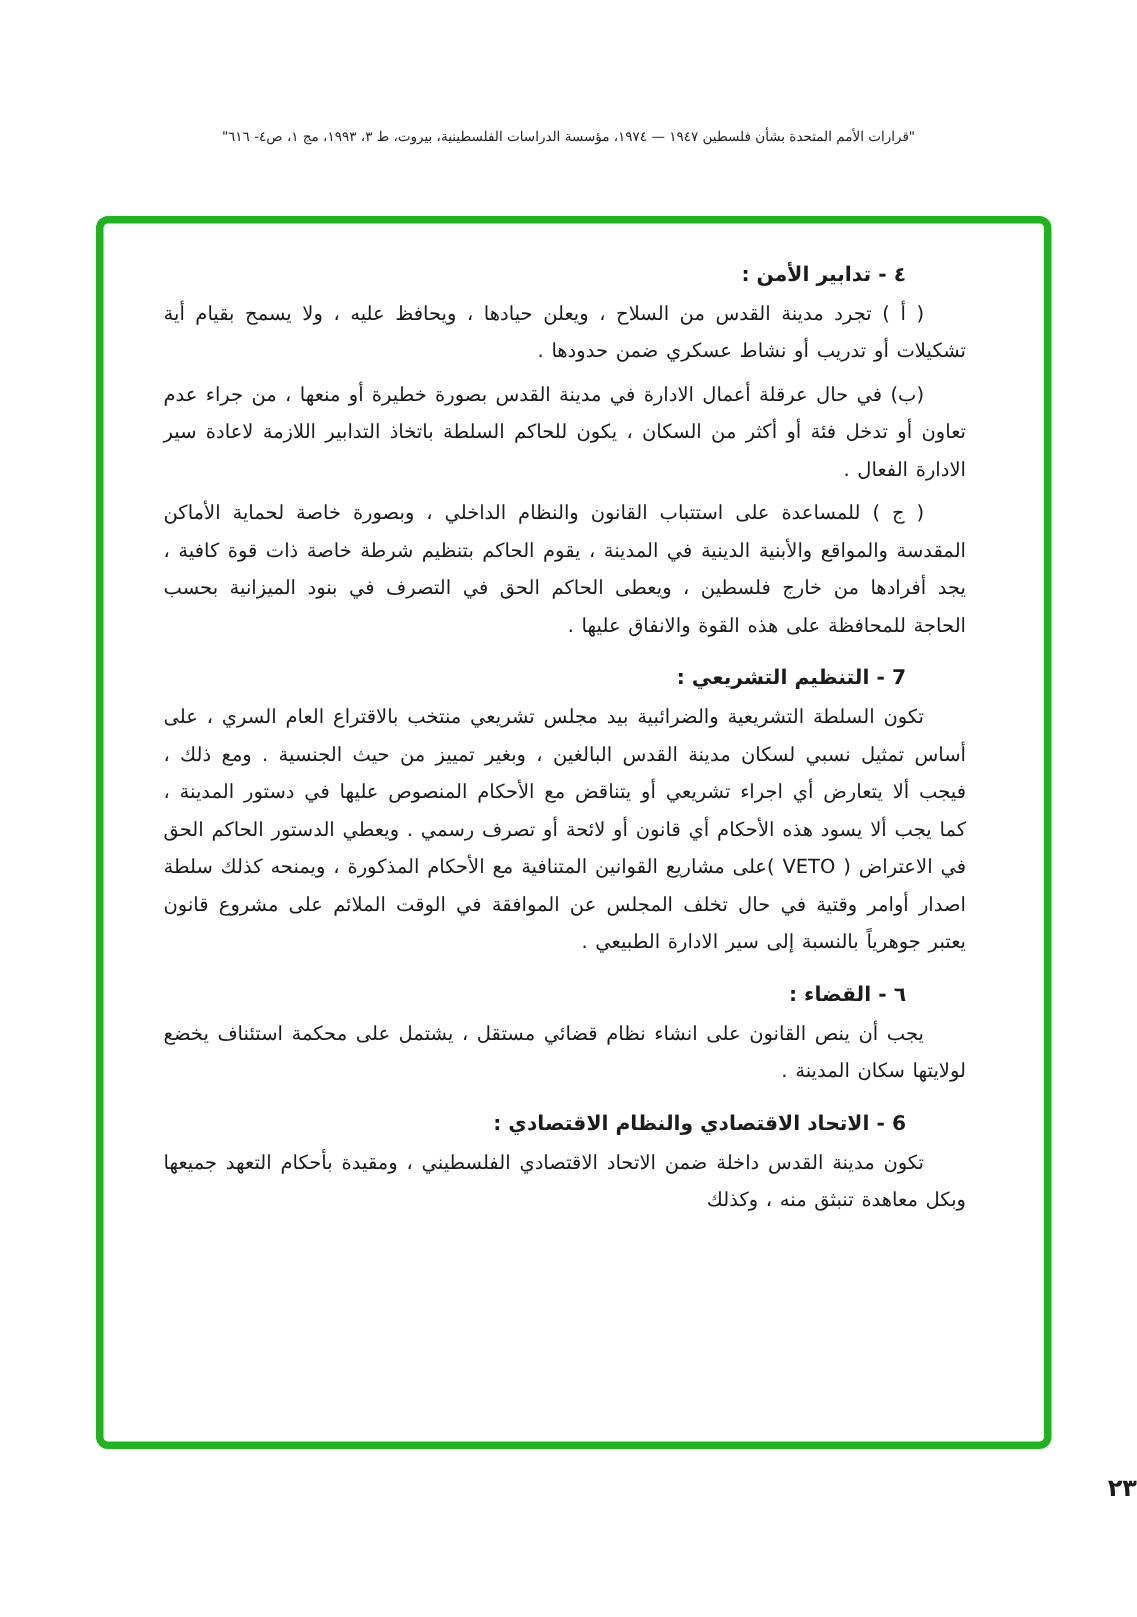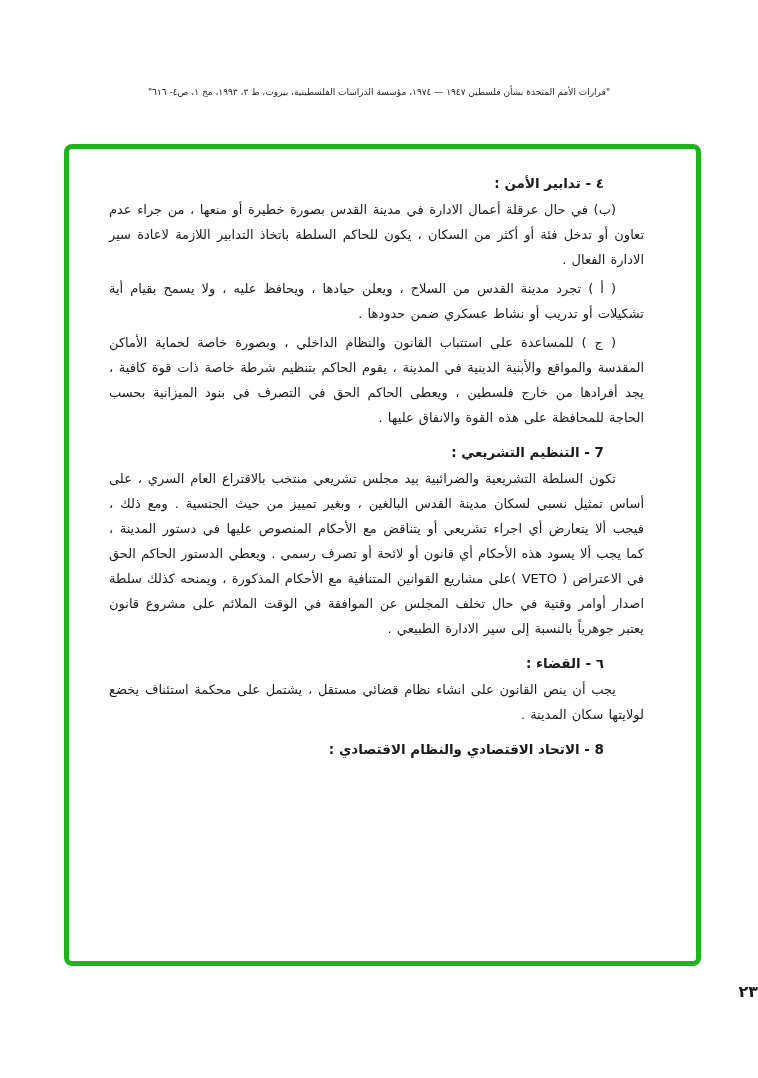--- a/index.html
+++ b/index.html
@@ -82,34 +82,35 @@
 <body>
 
 <header class="doc-header">
   <div class="doc-citation">"قرارات الأمم المتحدة بشأن فلسطين ١٩٤٧ — ١٩٧٤، مؤسسة الدراسات الفلسطينية، بيروت، ط ٣، ١٩٩٣، مج ١، ص٤- ٦١٦"</div>
 </header>
 
 <div class="green-box">
 
   <section>
     <h2 class="sec-heading">٤ - تدابير الأمن :</h2>
+    <p class="para">( أ ) تجرد مدينة القدس من السلاح ، ويعلن حيادها ، ويحافظ عليه ، ولا يسمح بقيام أية تشكيلات أو تدريب أو نشاط عسكري ضمن حدودها .</p>
     <p class="para">(ب) في حال عرقلة أعمال الادارة في مدينة القدس بصورة خطيرة أو منعها ، من جراء عدم تعاون أو تدخل فئة أو أكثر من السكان ، يكون للحاكم السلطة باتخاذ التدابير اللازمة لاعادة سير الادارة الفعال .</p>
-    <p class="para">( أ ) تجرد مدينة القدس من السلاح ، ويعلن حيادها ، ويحافظ عليه ، ولا يسمح بقيام أية تشكيلات أو تدريب أو نشاط عسكري ضمن حدودها .</p>
     <p class="para">( ج ) للمساعدة على استتباب القانون والنظام الداخلي ، وبصورة خاصة لحماية الأماكن المقدسة والمواقع والأبنية الدينية في المدينة ، يقوم الحاكم بتنظيم شرطة خاصة ذات قوة كافية ، يجد أفرادها من خارج فلسطين ، ويعطى الحاكم الحق في التصرف في بنود الميزانية بحسب الحاجة للمحافظة على هذه القوة والانفاق عليها .</p>
   </section>
 
   <section>
     <h2 class="sec-heading">7 - التنظيم التشريعي :</h2>
     <p class="para">تكون السلطة التشريعية والضرائبية بيد مجلس تشريعي منتخب بالاقتراع العام السري ، على أساس تمثيل نسبي لسكان مدينة القدس البالغين ، وبغير تمييز من حيث الجنسية . ومع ذلك ، فيجب ألا يتعارض أي اجراء تشريعي أو يتناقض مع الأحكام المنصوص عليها في دستور المدينة ، كما يجب ألا يسود هذه الأحكام أي قانون أو لائحة أو تصرف رسمي . ويعطي الدستور الحاكم الحق في الاعتراض ( VETO )على مشاريع القوانين المتنافية مع الأحكام المذكورة ، ويمنحه كذلك سلطة اصدار أوامر وقتية في حال تخلف المجلس عن الموافقة في الوقت الملائم على مشروع قانون يعتبر جوهرياً بالنسبة إلى سير الادارة الطبيعي .</p>
   </section>
 
   <section>
     <h2 class="sec-heading">٦ - القضاء :</h2>
     <p class="para">يجب أن ينص القانون على انشاء نظام قضائي مستقل ، يشتمل على محكمة استئناف يخضع لولايتها سكان المدينة .</p>
   </section>
 
   <section>
-    <h2 class="sec-heading">8 - الاتحاد الاقتصادي والنظام الاقتصادي :</h2>
+    <h2 class="sec-heading">6 - الاتحاد الاقتصادي والنظام الاقتصادي :</h2>
+    <p class="para">تكون مدينة القدس داخلة ضمن الاتحاد الاقتصادي الفلسطيني ، ومقيدة بأحكام التعهد جميعها وبكل معاهدة تنبثق منه ، وكذلك</p>
   </section>
 
 </div>
 
 <footer class="page-number">٢٣</footer>
 
 </body></html>

